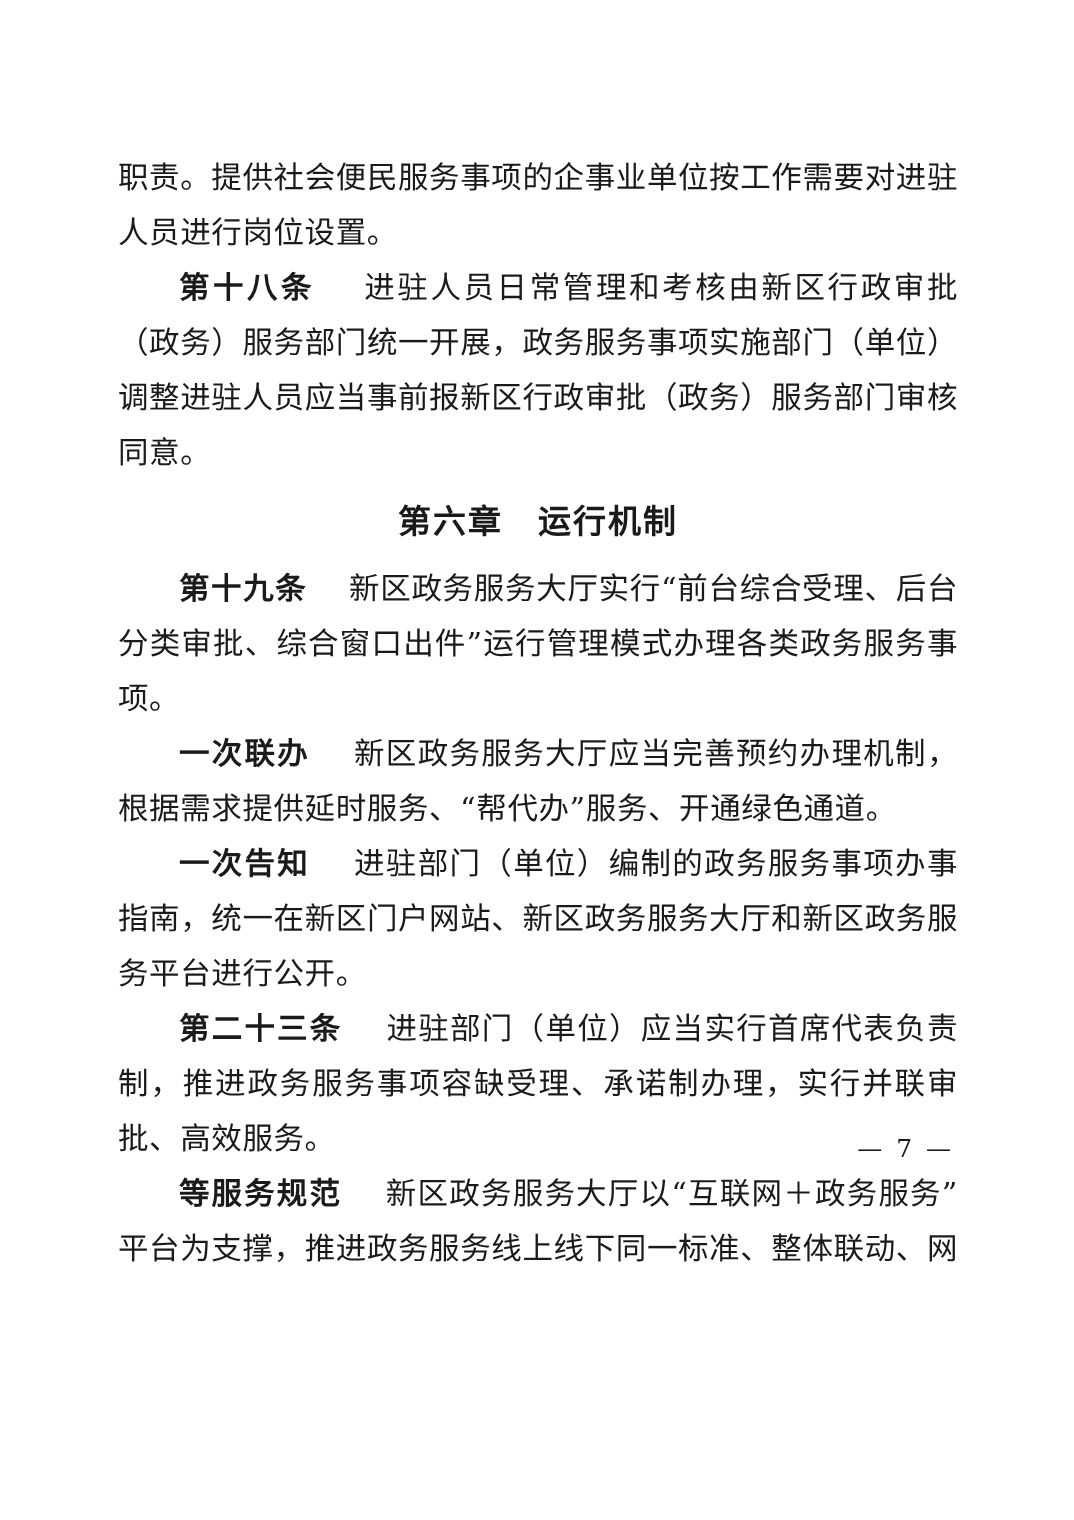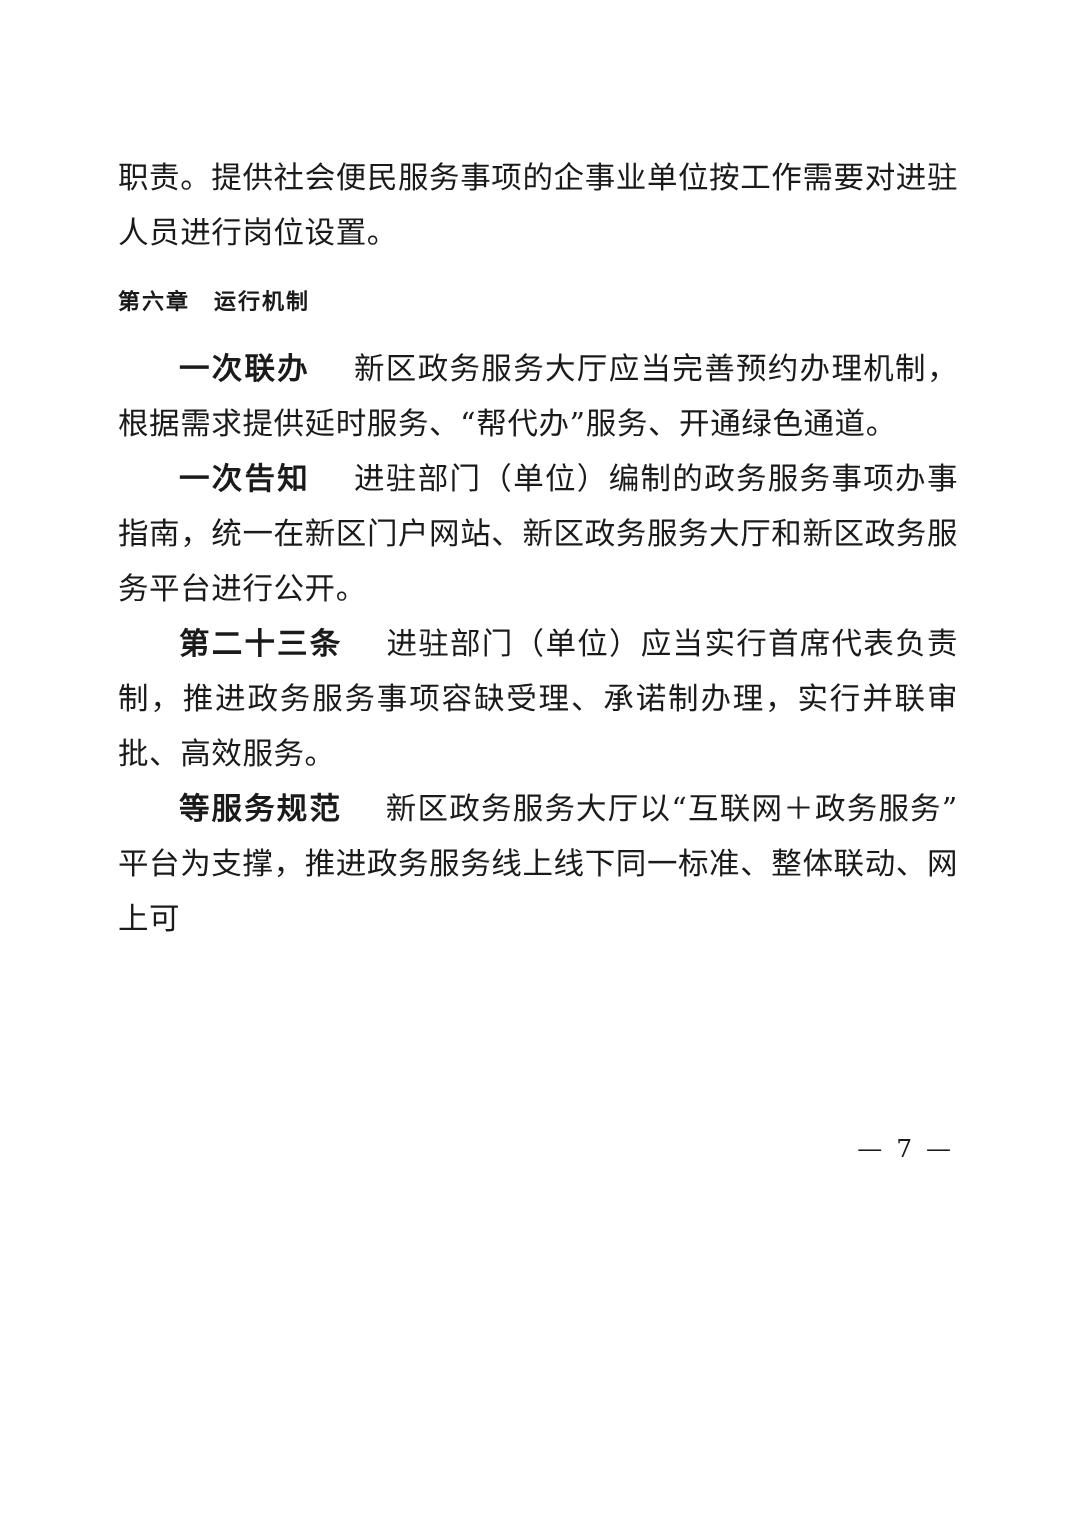--- a/index.html
+++ b/index.html
@@ -38,23 +38,24 @@
     word-break: break-all;
   }
   .para.indent {
     text-indent: 61px;
   }
   .para .lead {
     font-weight: bold;
     letter-spacing: 1.5px;
   }
   .chapter-title {
-    font-size: 22px;
+    font-size: 33px;
     line-height: 55px;
     font-weight: bold;
+    text-align: center;
     letter-spacing: 2px;
     margin: 14px 0 12px 0;
   }
   .page-number {
     position: absolute;
     right: 120px;
     bottom: 105px;
     font-size: 25px;
     letter-spacing: 3px;
     color: #1a1a1a;
@@ -64,23 +65,33 @@
 </head>
 <body>
 
 <div class="page">
   <div class="content">
 
     <p class="para">
       <span>职责。提供社会便民服务事项的企事业单位按工作需要对进驻人员进行岗位设置。</span>
     </p>
 
+    <p class="para indent">
+      <span class="lead">第十八条</span>
+      <span>&nbsp;&nbsp;</span>
+      <span>进驻人员日常管理和考核由新区行政审批（政务）服务部门统一开展，政务服务事项实施部门（单位）调整进驻人员应当事前报新区行政审批（政务）服务部门审核同意。</span>
+    </p>
 
     <h2 class="chapter-title">第六章　运行机制</h2>
 
+    <p class="para indent">
+      <span class="lead">第十九条</span>
+      <span>&nbsp;&nbsp;</span>
+      <span>新区政务服务大厅实行“前台综合受理、后台分类审批、综合窗口出件”运行管理模式办理各类政务服务事项。</span>
+    </p>
 
 
     <p class="para indent">
       <span class="lead">一次联办</span>
       <span>&nbsp;&nbsp;</span>
       <span>新区政务服务大厅应当完善预约办理机制，根据需求提供延时服务、“帮代办”服务、开通绿色通道。</span>
     </p>
 
     <p class="para indent">
       <span class="lead">一次告知</span>

